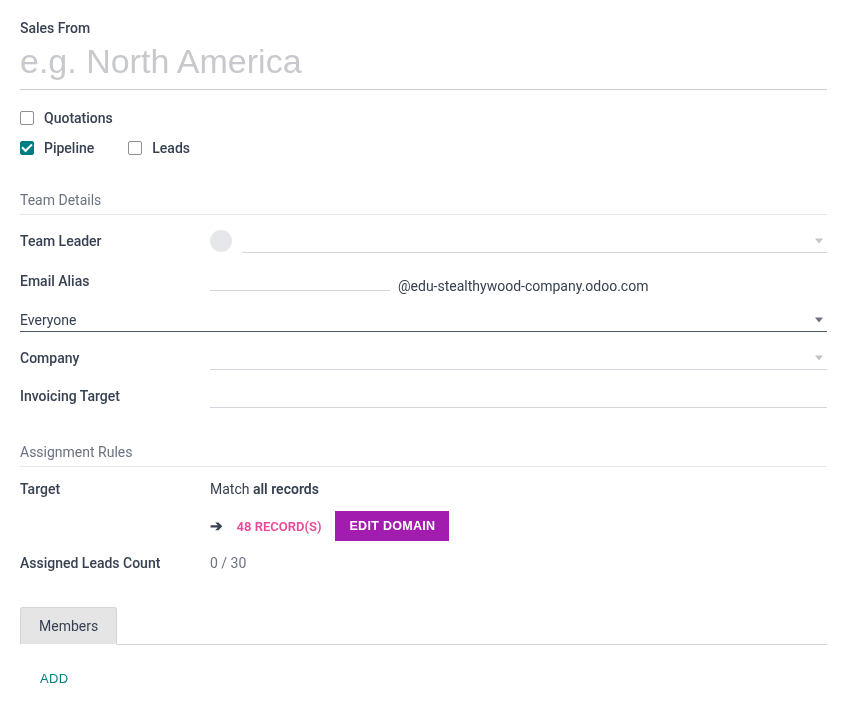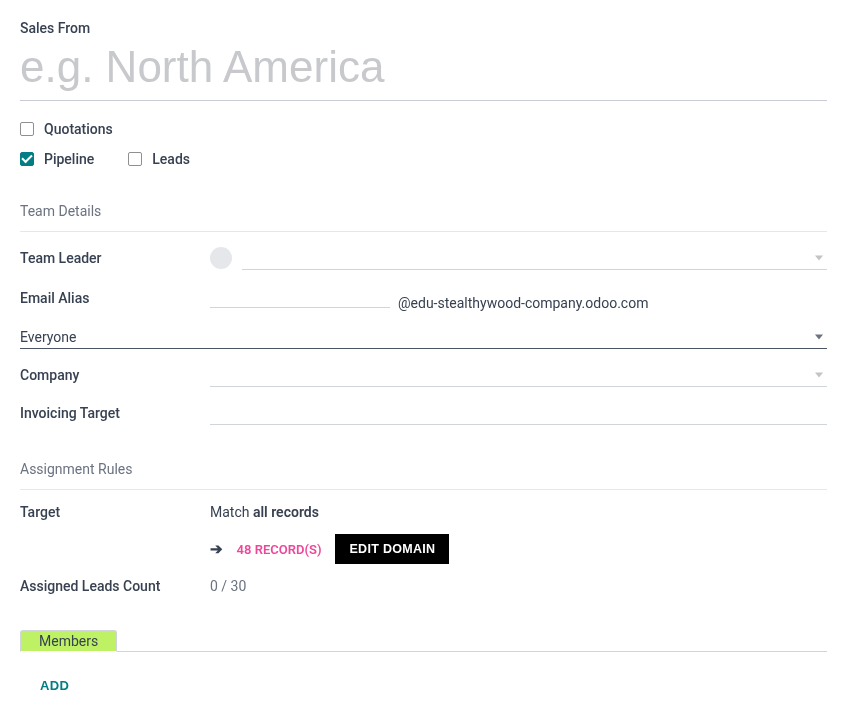--- a/index.html
+++ b/index.html
@@ -14,21 +14,21 @@
   .field-label-top {
     font-size: 14px;
     color: #374151;
     margin-bottom: 2px;
     font-weight: 500;
   }
   .big-input {
     width: 100%;
     border: none;
     border-bottom: 1px solid #c9ccd2;
-    font-size: 44px;
+    font-size: 34px;
     color: #374151;
     padding: 4px 0 8px 0;
     outline: none;
     font-weight: 400;
   }
   .big-input::placeholder {
     color: #c7c9cc;
   }
   .checkbox-row {
     margin-top: 20px;
@@ -69,21 +69,21 @@
     transform: rotate(45deg) translate(-1px, -1px);
   }
   .cb-label {
     color: #374151;
     font-weight: 500;
   }
   .section-title {
     color: #6b7280;
     font-size: 14px;
     margin-top: 36px;
-    padding-bottom: 12px;
+    padding-bottom: 6px;
     border-bottom: 1px solid #e5e7eb;
     font-weight: 400;
   }
   .form-row {
     display: flex;
     align-items: center;
     margin-top: 14px;
   }
   .form-label {
     width: 190px;
@@ -166,53 +166,53 @@
     font-size: 15px;
     font-weight: 700;
   }
   .records-link {
     color: #ec4899;
     font-weight: 600;
     cursor: pointer;
     font-size: 13px;
   }
   .edit-domain-btn {
-    background: #000000;
+    background: #a21caf;
     color: #fff;
     border: none;
     padding: 8px 14px;
     font-weight: 700;
     font-size: 12.5px;
     letter-spacing: 0.3px;
     cursor: pointer;
   }
   .assigned-count {
     color: #6b7280;
   }
   .tabs-row {
     margin-top: 36px;
     border-bottom: 1px solid #d1d5db;
     display: flex;
   }
   .tab {
     border: 1px solid #d1d5db;
     border-bottom: 1px solid #fff;
     margin-bottom: -1px;
-    padding: 2px 18px;
-    background: #bef264;
+    padding: 10px 18px;
+    background: #e5e5e5;
     border-radius: 3px 3px 0 0;
     color: #374151;
     font-weight: 400;
     cursor: pointer;
   }
   .add-btn {
     margin-top: 26px;
     margin-left: 20px;
     color: #017e84;
-    font-weight: 700;
+    font-weight: 400;
     font-size: 13px;
     letter-spacing: 0.3px;
     background: none;
     border: none;
     cursor: pointer;
   }
 </style>
 </head>
 <body>
 

